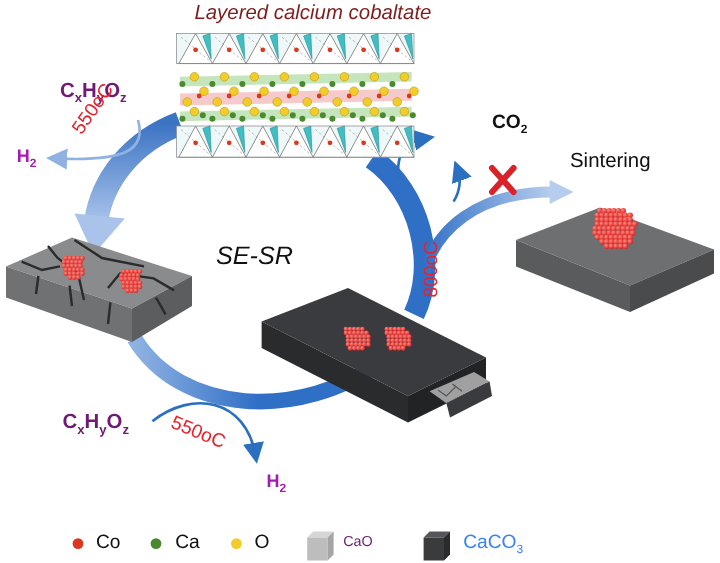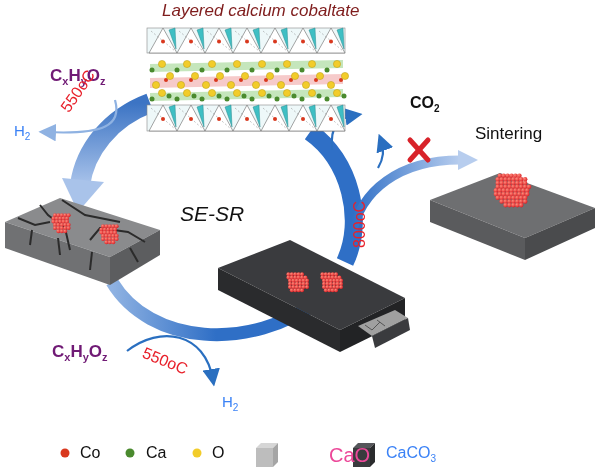--- a/index.html
+++ b/index.html
@@ -2,21 +2,21 @@
 <html><head>
   <meta charset="utf-8">
   <style>
     html, body { margin: 0; padding: 0; background: #ffffff; }
     body { width: 600px; height: 469px; overflow: hidden; position: relative; font-family: "Liberation Sans", sans-serif; }
     #stage { position: absolute; left: 0; top: 0; width: 600px; height: 469px; }
     .lbl { position: absolute; white-space: nowrap; line-height: 1; }
     .title { font-style: italic; font-size: 17px; color: #7f1d1d; }
     .green { color: #701a75; font-weight: bold; font-size: 17px; }
     .green sub { font-size: 11px; }
-    .blue { color: #3b82f6; font-weight: normal; font-size: 15px; }
+    .blue { color: #a21caf; font-weight: bold; font-size: 15px; }
     .blue sub { font-size: 10px; }
     .red { color: #e8202a; font-size: 16px; }
     .black-b { color: #111; font-weight: bold; font-size: 16px; }
     .black-b sub { font-size: 10px; }
     .sesr { font-weight: normal; font-style: italic; font-size: 21px; color: #111; }
     .sinter { font-size: 17px; color: #111; }
   </style>
 </head>
 <body>
 
@@ -481,16 +481,16 @@
   <span>C</span><sub>x</sub><span>H</span><sub>y</sub><span>O</span><sub>z</sub>
 </div>
 <div class="lbl red" style="left:146px;top:345px;transform:rotate(22deg);transform-origin:left top;">550oC</div>
 <div class="lbl blue" style="left:222px;top:394px;">
   <span>H</span><sub>2</sub>
 </div>
 
 <div class="lbl" style="left:80px;top:445px;font-size:16px;color:#111;">Co</div>
 <div class="lbl" style="left:146px;top:445px;font-size:16px;color:#111;">Ca</div>
 <div class="lbl" style="left:212px;top:445px;font-size:16px;color:#111;">O</div>
-<div class="lbl" style="left:286px;top:445px;font-size:20px;color:#ec4899;margin-left:43px;">CaO</div>
+<div class="lbl" style="left:286px;top:445px;font-size:12px;color:#701a75;">CaO</div>
 <div class="lbl" style="left:386px;top:445px;font-size:16px;color:#3b82f6;">
   <span>CaCO</span><sub style="font-size:10px;">3</sub>
 </div>
 
 </body></html>

